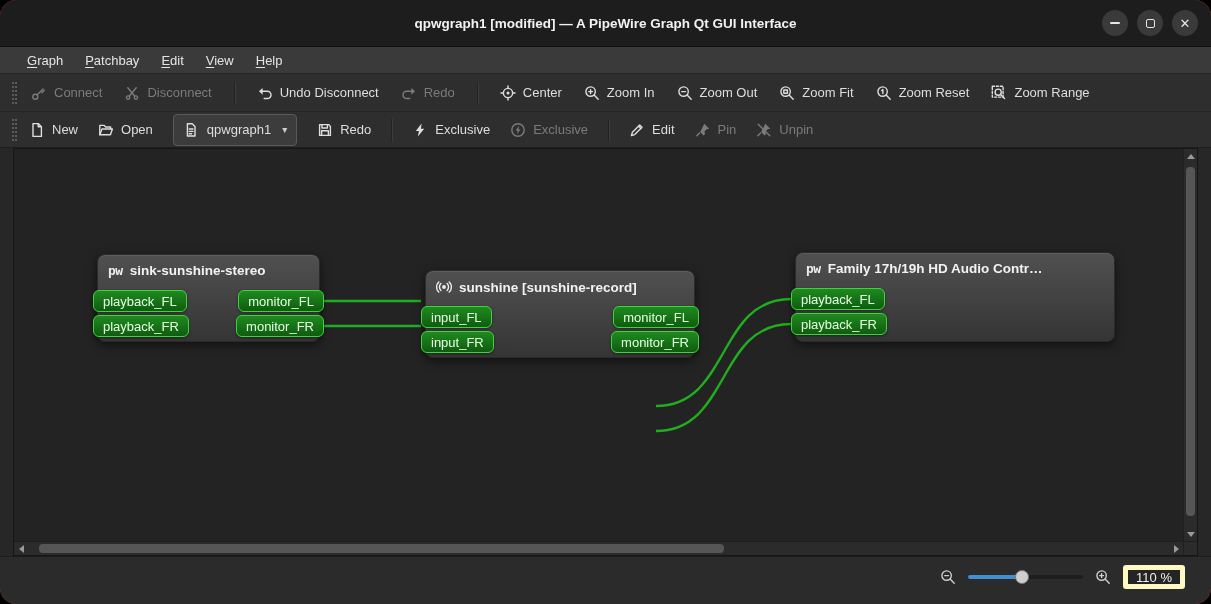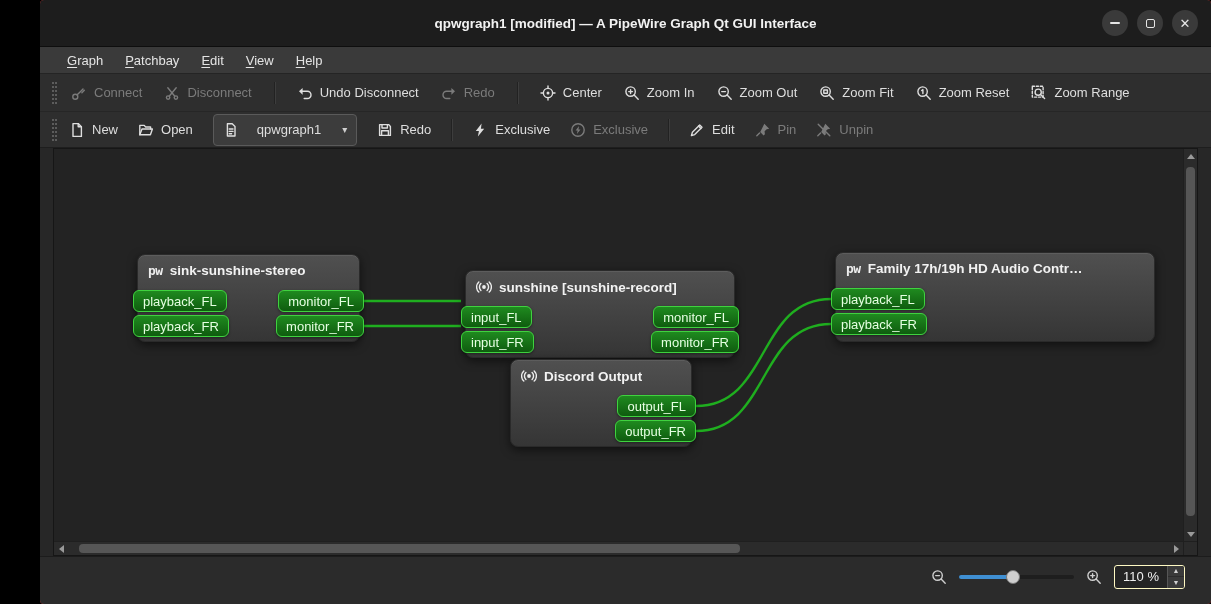--- a/index.html
+++ b/index.html
@@ -1,19 +1,19 @@
 <!DOCTYPE html>
 <html><head>
 <meta charset="utf-8">
 <style>
   *{box-sizing:border-box;margin:0;padding:0;}
   html,body{width:1211px;height:604px;background:#000;overflow:hidden;
     font-family:"Liberation Sans","DejaVu Sans",sans-serif;}
-  .window{position:absolute;inset:0;border-radius:4px;overflow:hidden;background:#ef4444;
-    display:flex;flex-direction:column;margin-left:40px;}
+  .window{position:absolute;inset:0;border-radius:16px;overflow:hidden;background:#ef4444;
+    display:flex;flex-direction:column;}
 
   
   .titlebar{flex:0 0 47px;background:#1d1d1d;position:relative;border-bottom:1px solid #0e0e0e;}
   .title-text{position:absolute;inset:0;display:flex;align-items:center;justify-content:center;
     color:#f2f2f2;font-size:13.5px;font-weight:bold;}
   .win-controls{position:absolute;right:13px;top:50%;transform:translateY(-50%);display:flex;gap:9px;}
   .win-btn{width:26px;height:26px;border-radius:50%;background:#3a3a3a;display:flex;
     align-items:center;justify-content:center;color:#e6e6e6;cursor:default;}
   .wb-min{width:10px;height:2px;background:#e6e6e6;border-radius:1px;}
   .wb-max{width:9px;height:9px;border:1.5px solid #e6e6e6;border-radius:2px;}
@@ -29,21 +29,21 @@
   .toolbar{background:#2e2e2e;display:flex;align-items:center;font-size:13px;color:#dedede;}
   .toolbar.row1{flex:0 0 38px;border-top:1px solid #242424;gap:22px;padding:0 12px;}
   .toolbar.row2{flex:0 0 37px;border-top:1px solid #262626;border-bottom:1px solid #1e1e1e;gap:20px;padding:0 12px;}
   .grip{width:5px;height:22px;border-left:2px dotted #5c5c5c;border-right:2px dotted #5c5c5c;margin-right:-8px;}
   .tb-btn{display:flex;align-items:flex-start;gap:7px;white-space:nowrap;}
   .tb-btn.disabled{color:#7b7b7b;}
   .tb-sep{width:1px;height:22px;background:#222;box-shadow:1px 0 0 #3d3d3d;}
   .icon{display:flex;}
   .icon svg *{stroke:currentColor;fill:none;stroke-width:1.4;stroke-linecap:round;stroke-linejoin:round;}
   .icon svg .f{fill:currentColor;stroke:none;}
-  .tb-combo{display:flex;align-items:center;gap:18px;background:#3c3c3c;border:1px solid #5a5a5a;
+  .tb-combo{display:flex;align-items:center;gap:8px;background:#3c3c3c;border:1px solid #5a5a5a;
     border-radius:4px;padding:7px 9px;white-space:nowrap;}
   .combo-arrow{font-size:10px;color:#cfcfcf;margin-left:3px;}
 
   
   .main{flex:1;min-height:0;position:relative;padding:0 13px;background:#272727;}
   .canvas-frame{height:100%;border:1px solid #161616;display:grid;
     grid-template-columns:1fr 14px;grid-template-rows:1fr 14px;}
   .canvas-viewport{position:relative;overflow:hidden;background:#232323;}
   .connections{position:absolute;inset:0;width:100%;height:100%;pointer-events:none;}
   path.connection{stroke:var(--conn,#1fae1f);stroke-width:2.4;fill:none;}
@@ -80,21 +80,21 @@
   
   .statusbar{flex:0 0 48px;background:#2b2b2b;border-top:1px solid #1c1c1c;display:flex;
     align-items:center;justify-content:flex-end;gap:12px;padding:0 26px 8px 0;color:#cfcfcf;}
   .status-icon{display:flex;color:#cfcfcf;}
   .status-icon svg *{stroke:currentColor;fill:none;stroke-width:1.4;stroke-linecap:round;stroke-linejoin:round;}
   .slider{position:relative;width:115px;height:16px;}
   .slider-track{position:absolute;left:0;right:0;top:6px;height:4px;background:#1e1e1e;border-radius:2px;}
   .slider-fill{height:100%;background:#3f8fd2;border-radius:2px;}
   .slider-handle{position:absolute;top:1px;width:14px;height:14px;border-radius:50%;
     background:#cfcfcf;border:1px solid #7a7a7a;}
-  .spinbox{display:flex;height:24px;background:#242424;border:1px solid #fef9c3;border-radius:3px;overflow:hidden;}
+  .spinbox{display:flex;height:24px;background:#242424;border:5px solid #fef9c3;border-radius:3px;overflow:hidden;flex-direction:column;}
   .spin-value{display:flex;align-items:center;padding:0 8px;font-size:13px;color:#efefef;}
   .spin-arrows{width:17px;border-left:1px solid #565656;display:flex;flex-direction:column;background:#3a3a3a;}
   .spin-up,.spin-down{flex:1;display:flex;align-items:center;justify-content:center;font-size:7px;color:#d0d0d0;}
   .spin-up{border-bottom:1px solid #2c2c2c;}
 </style>
 </head>
 <body>
 
 <div class="window">
 
@@ -346,33 +346,20 @@
             <div class="port right" style="top: 60px;">monitor_FR</div>
           </div>
           <div class="node" style="left: 781px; top: 103px; width: 320px; height: 90px;">
             <div class="node-header">
               <div class="node-icon icon pw">pw</div>
               <div class="node-title">Family 17h/19h HD Audio Contr…</div>
             </div>
             <div class="port left" style="top: 35px;">playback_FL</div>
             <div class="port left" style="top: 60px;">playback_FR</div>
           </div>
-          <div class="node" style="left: 456px; top: 210px; width: 182px; height: 88px;">
-            <div class="node-header">
-              <div class="node-icon icon">
-                <svg width="16" height="16" viewBox="0 0 16 16" aria-hidden="true">
-                  <circle class="f" cx="8" cy="8" r="1.9"></circle>
-                  <path d="M4.9 4.6 a4.7 4.7 0 0 0 0 6.8 M11.1 4.6 a4.7 4.7 0 0 1 0 6.8 M2.8 2.9 a7 7 0 0 0 0 10.2 M13.2 2.9 a7 7 0 0 1 0 10.2" stroke-width="1.2"></path>
-                </svg>
-              </div>
-              <div class="node-title">Discord Output</div>
-            </div>
-            <div class="port right" style="top: 35px;">output_FL</div>
-            <div class="port right" style="top: 60px;">output_FR</div>
-          </div>
         </div>
       <div class="vscroll">
         <div class="sb-btn">
             <div class="tri up"></div>
           </div>
         <div class="sb-track">
           <div class="sb-handle" style="top: 1%; height: 96%;"></div>
         </div>
         <div class="sb-btn">
             <div class="tri down"></div>

